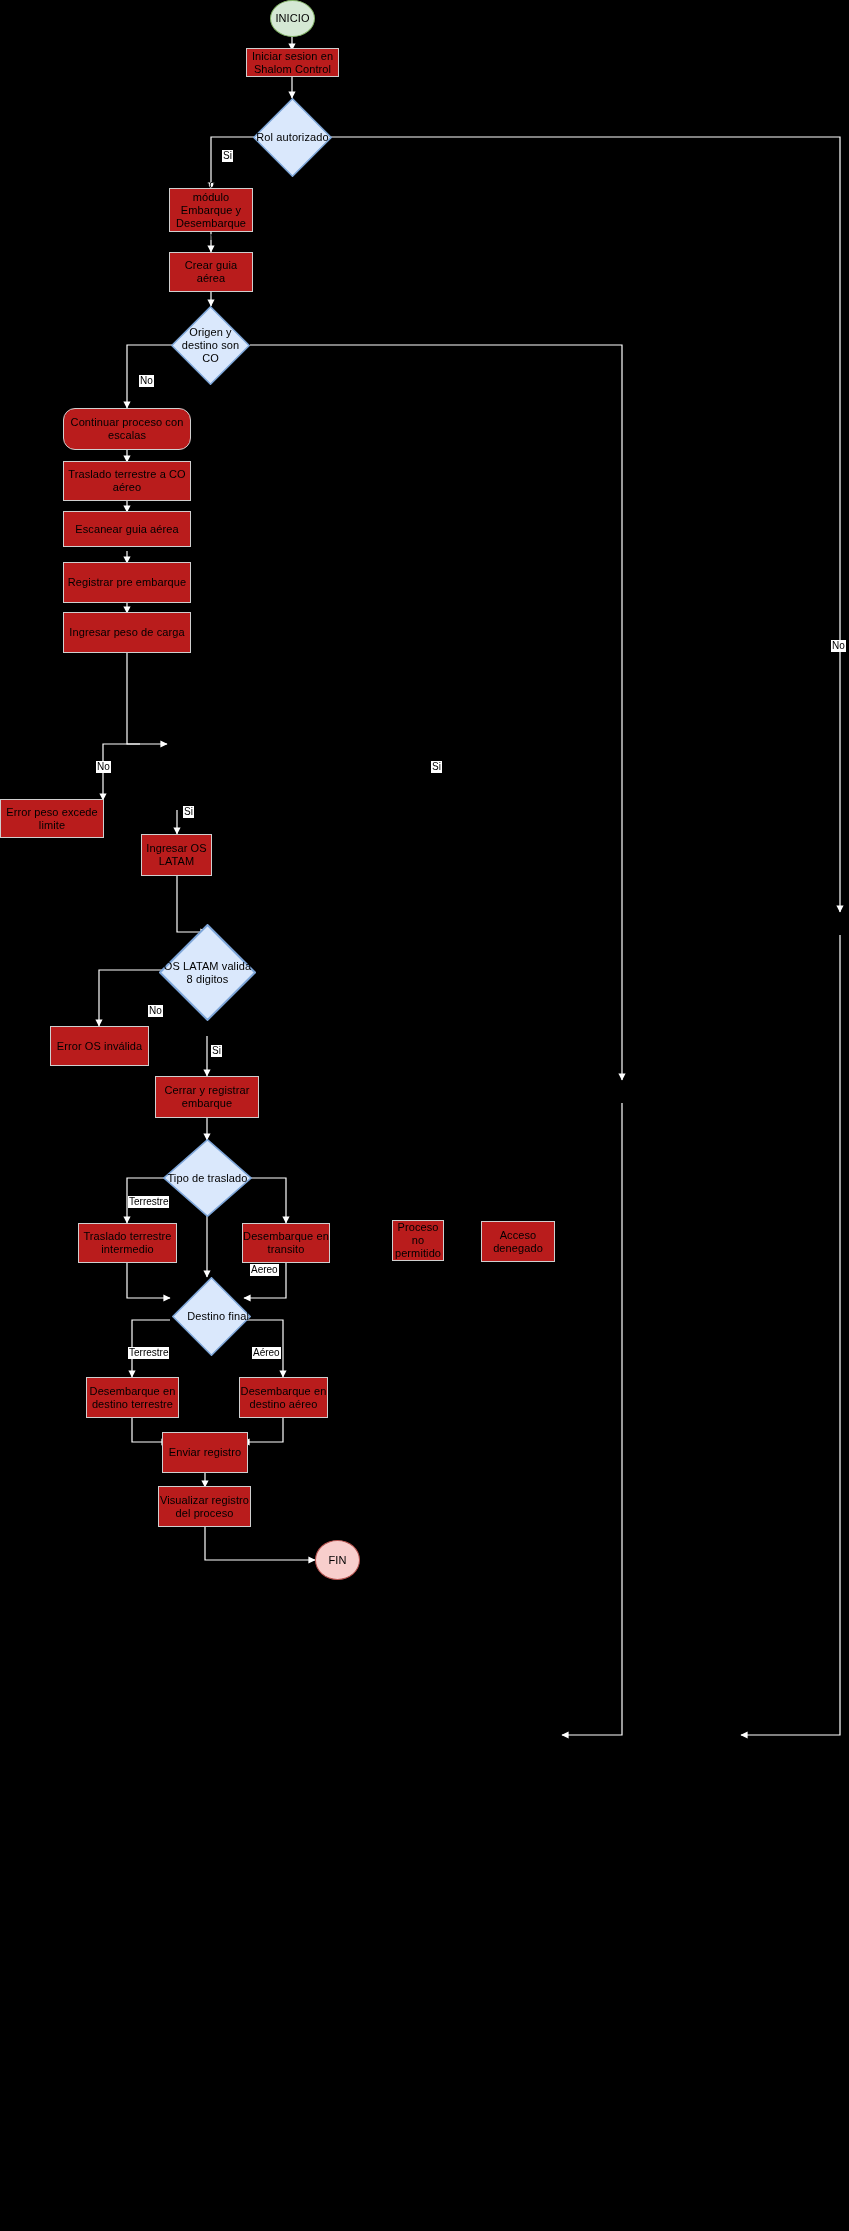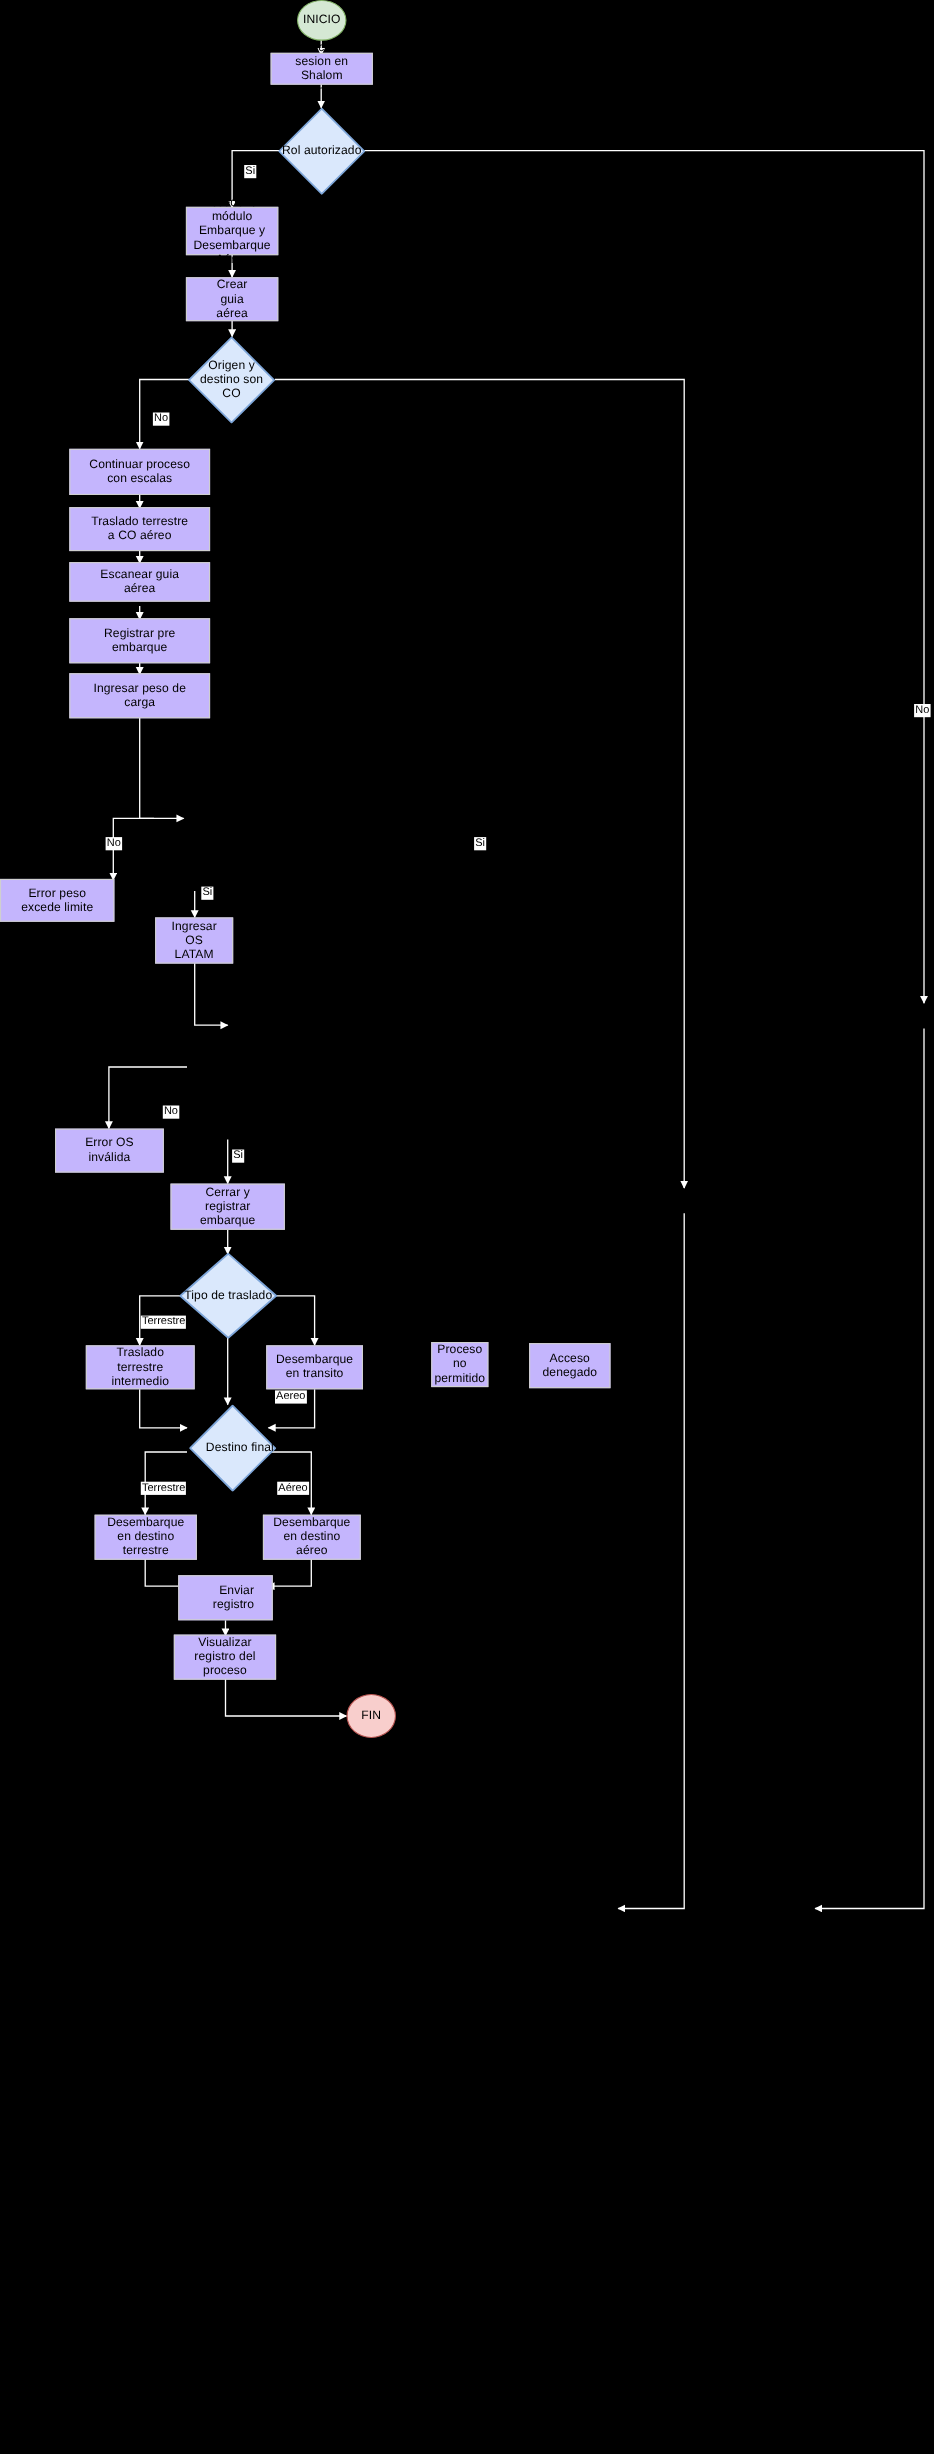--- a/index.html
+++ b/index.html
@@ -27,23 +27,23 @@
     align-items: center;
     justify-content: center;
     text-align: center;
     color: #000000;
     font-size: 11px;
     line-height: 13px;
     letter-spacing: 0.1px;
     z-index: 3;
   }
   .process {
-    background: #c4b5fd;
+    background: #b91c1c;
     border: 1px solid #cfcfcf;
-    padding: 2px 16px;
+    padding: 2px 0;
   }
   .decision {
     background: transparent;
     border: none;
   }
   .decision .dtext {
     position: relative;
     z-index: 2;
     width: 106%;
     padding: 0 2px;
@@ -188,21 +188,21 @@
     <span>Crear guia aérea</span>
   </div>
 
   <div class="node decision" style="left:171px; top:306px; width:79px; height:79px;">
     <svg class="dshape" viewBox="0 0 100 100" preserveAspectRatio="none">
       <polygon points="50,1 99,50 50,99 1,50" fill="#dae8fc" stroke="#7ea6d9" stroke-width="2"></polygon>
     </svg>
     <span class="dtext">Origen y destino son CO</span>
   </div>
 
-  <div class="node process" style="left:63px; top:408px; width:128px; height:42px;">
+  <div class="node process" style="left:63px; top:408px; width:128px; height:42px;border-radius:12px;">
     <span>Continuar proceso con escalas</span>
   </div>
 
   <div class="node process" style="left:63px; top:461px; width:128px; height:40px;">
     <span>Traslado terrestre a CO aéreo</span>
   </div>
 
   <div class="node process" style="left:63px; top:511px; width:128px; height:36px;">
     <span>Escanear guia aérea</span>
   </div>
@@ -217,20 +217,26 @@
 
 
   <div class="node process" style="left:0px; top:799px; width:104px; height:39px;">
     <span>Error peso excede limite</span>
   </div>
 
   <div class="node process" style="left:141px; top:834px; width:71px; height:42px;">
     <span>Ingresar OS LATAM</span>
   </div>
 
+  <div class="node decision" style="left:159px; top:924px; width:97px; height:97px;">
+    <svg class="dshape" viewBox="0 0 100 100" preserveAspectRatio="none">
+      <polygon points="50,1 99,50 50,99 1,50" fill="#dae8fc" stroke="#7ea6d9" stroke-width="2"></polygon>
+    </svg>
+    <span class="dtext">OS LATAM valida 8 digitos</span>
+  </div>
 
   <div class="node process" style="left:50px; top:1026px; width:99px; height:40px;">
     <span>Error OS inválida</span>
   </div>
 
   <div class="node process" style="left:155px; top:1076px; width:104px; height:42px;">
     <span>Cerrar y registrar embarque</span>
   </div>
 
   <div class="node decision" style="left:163px; top:1139px; width:89px; height:78px;">

